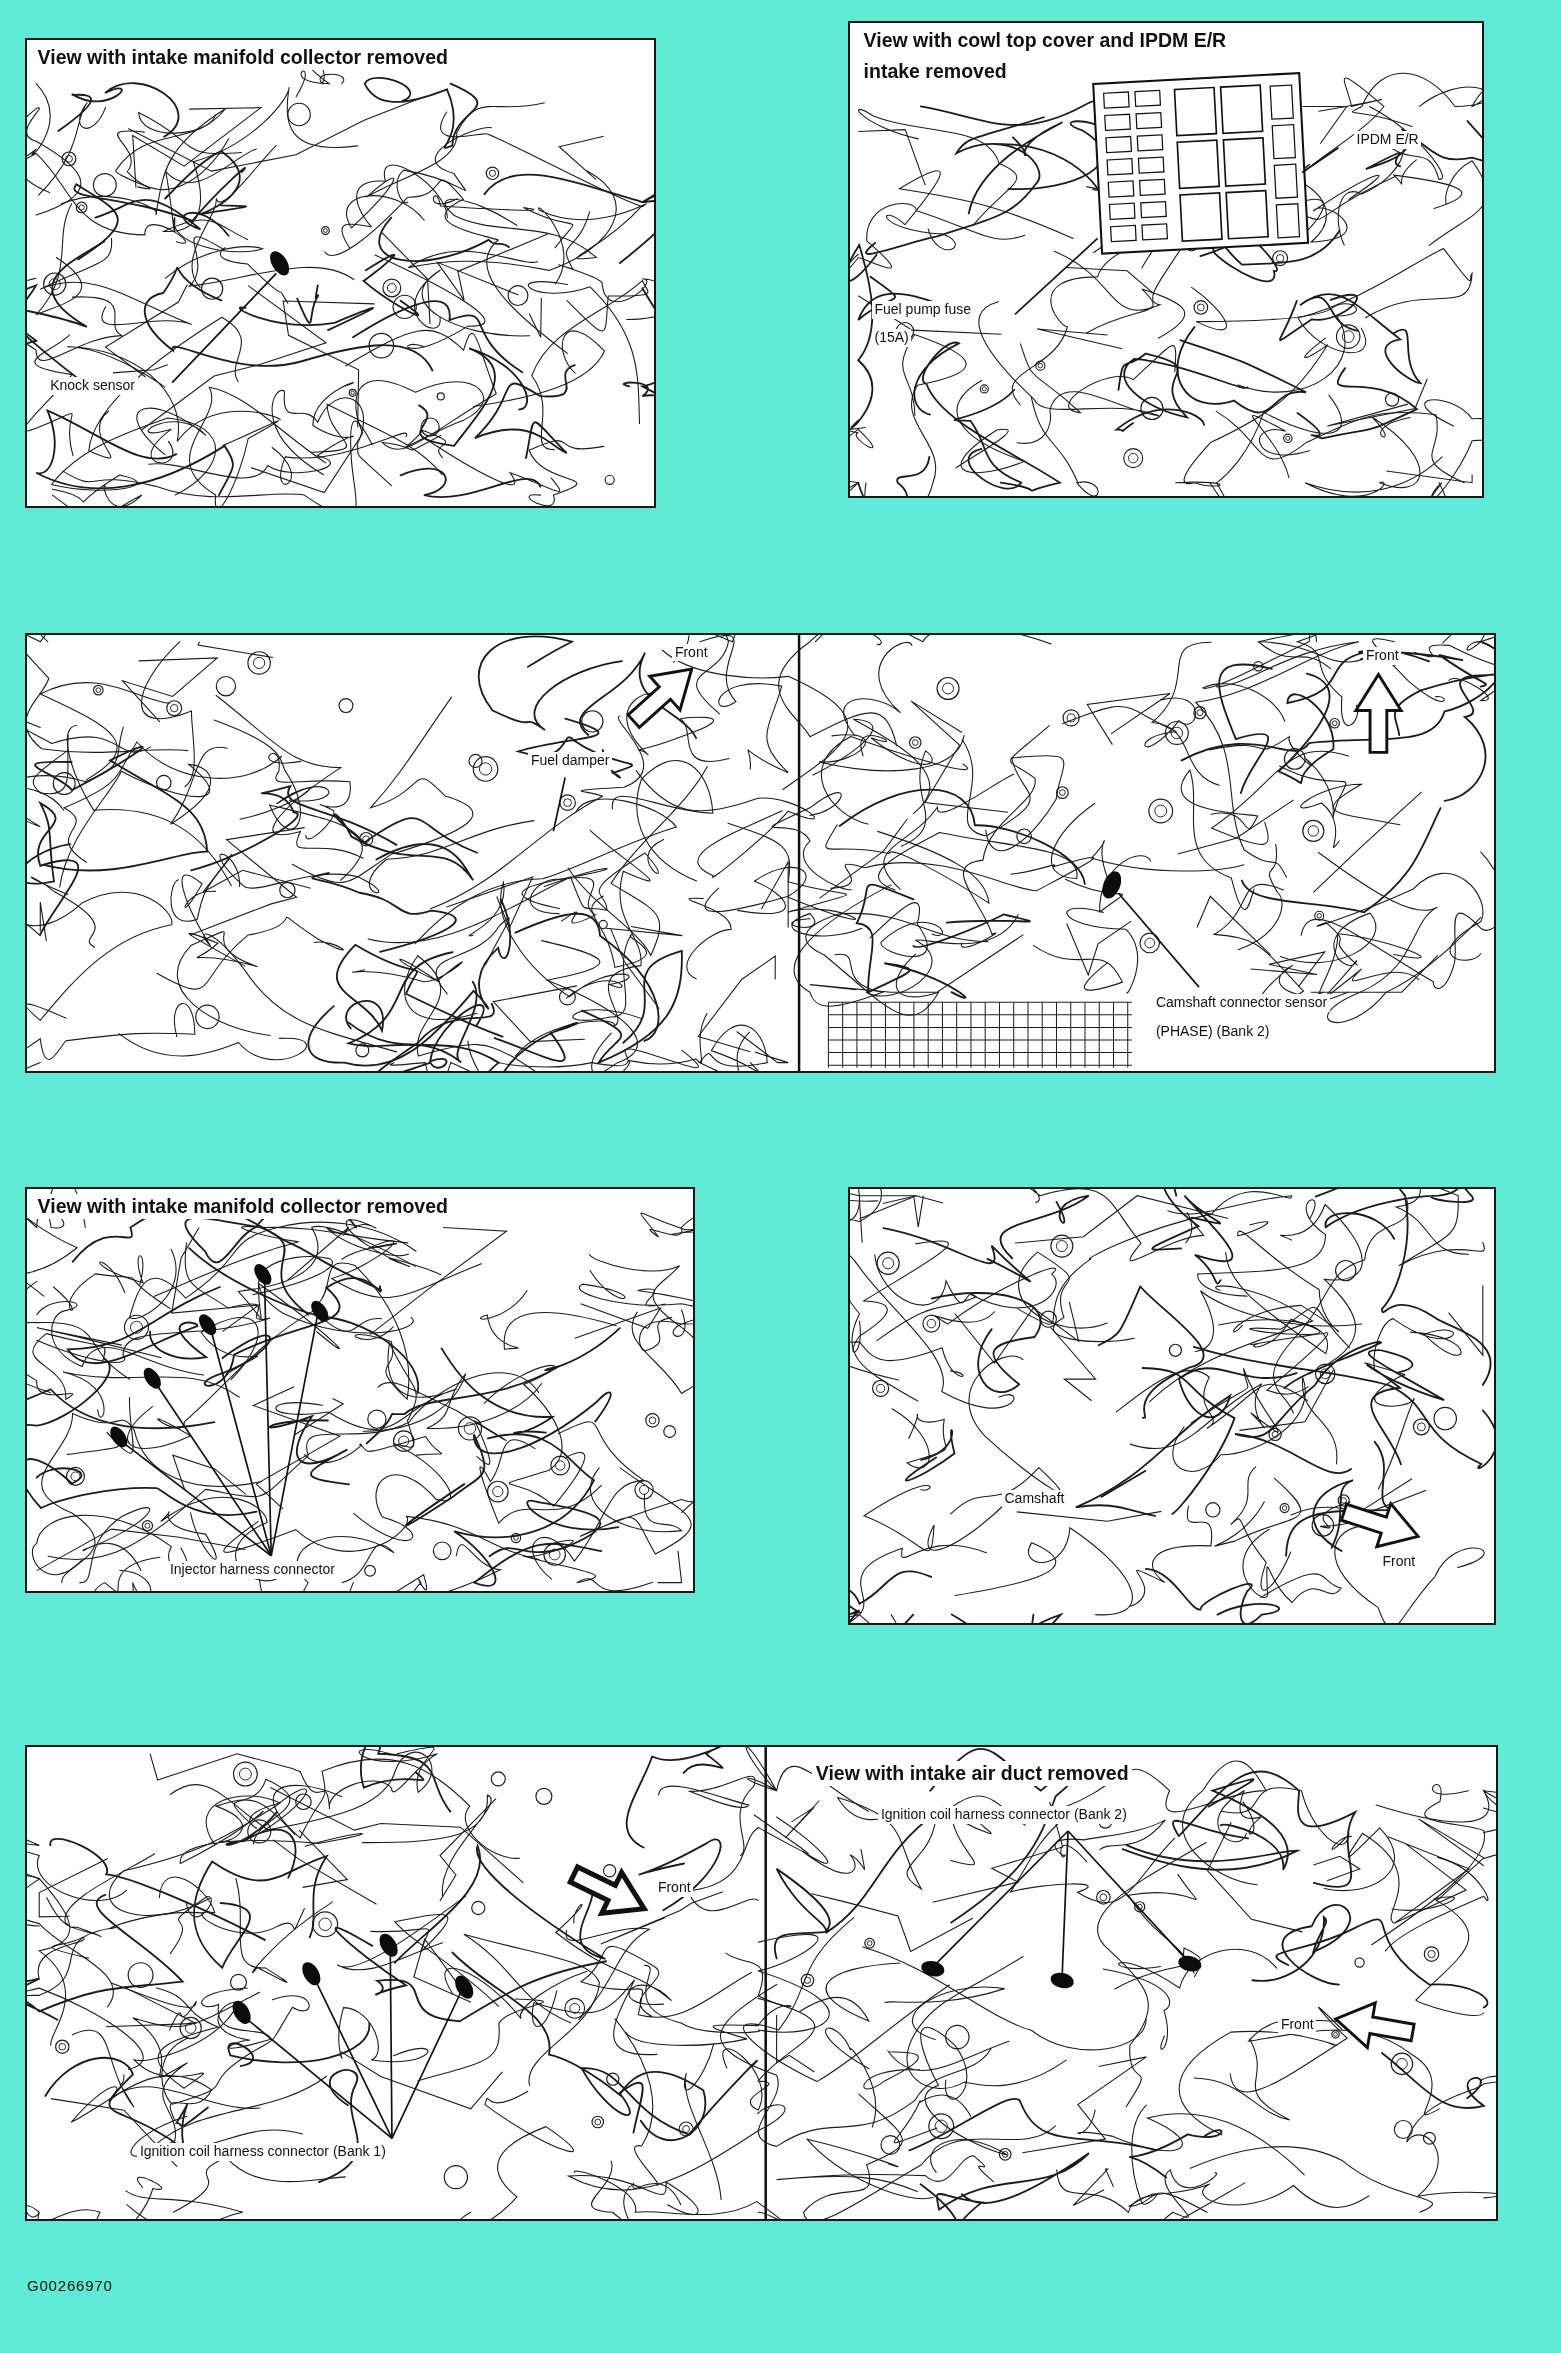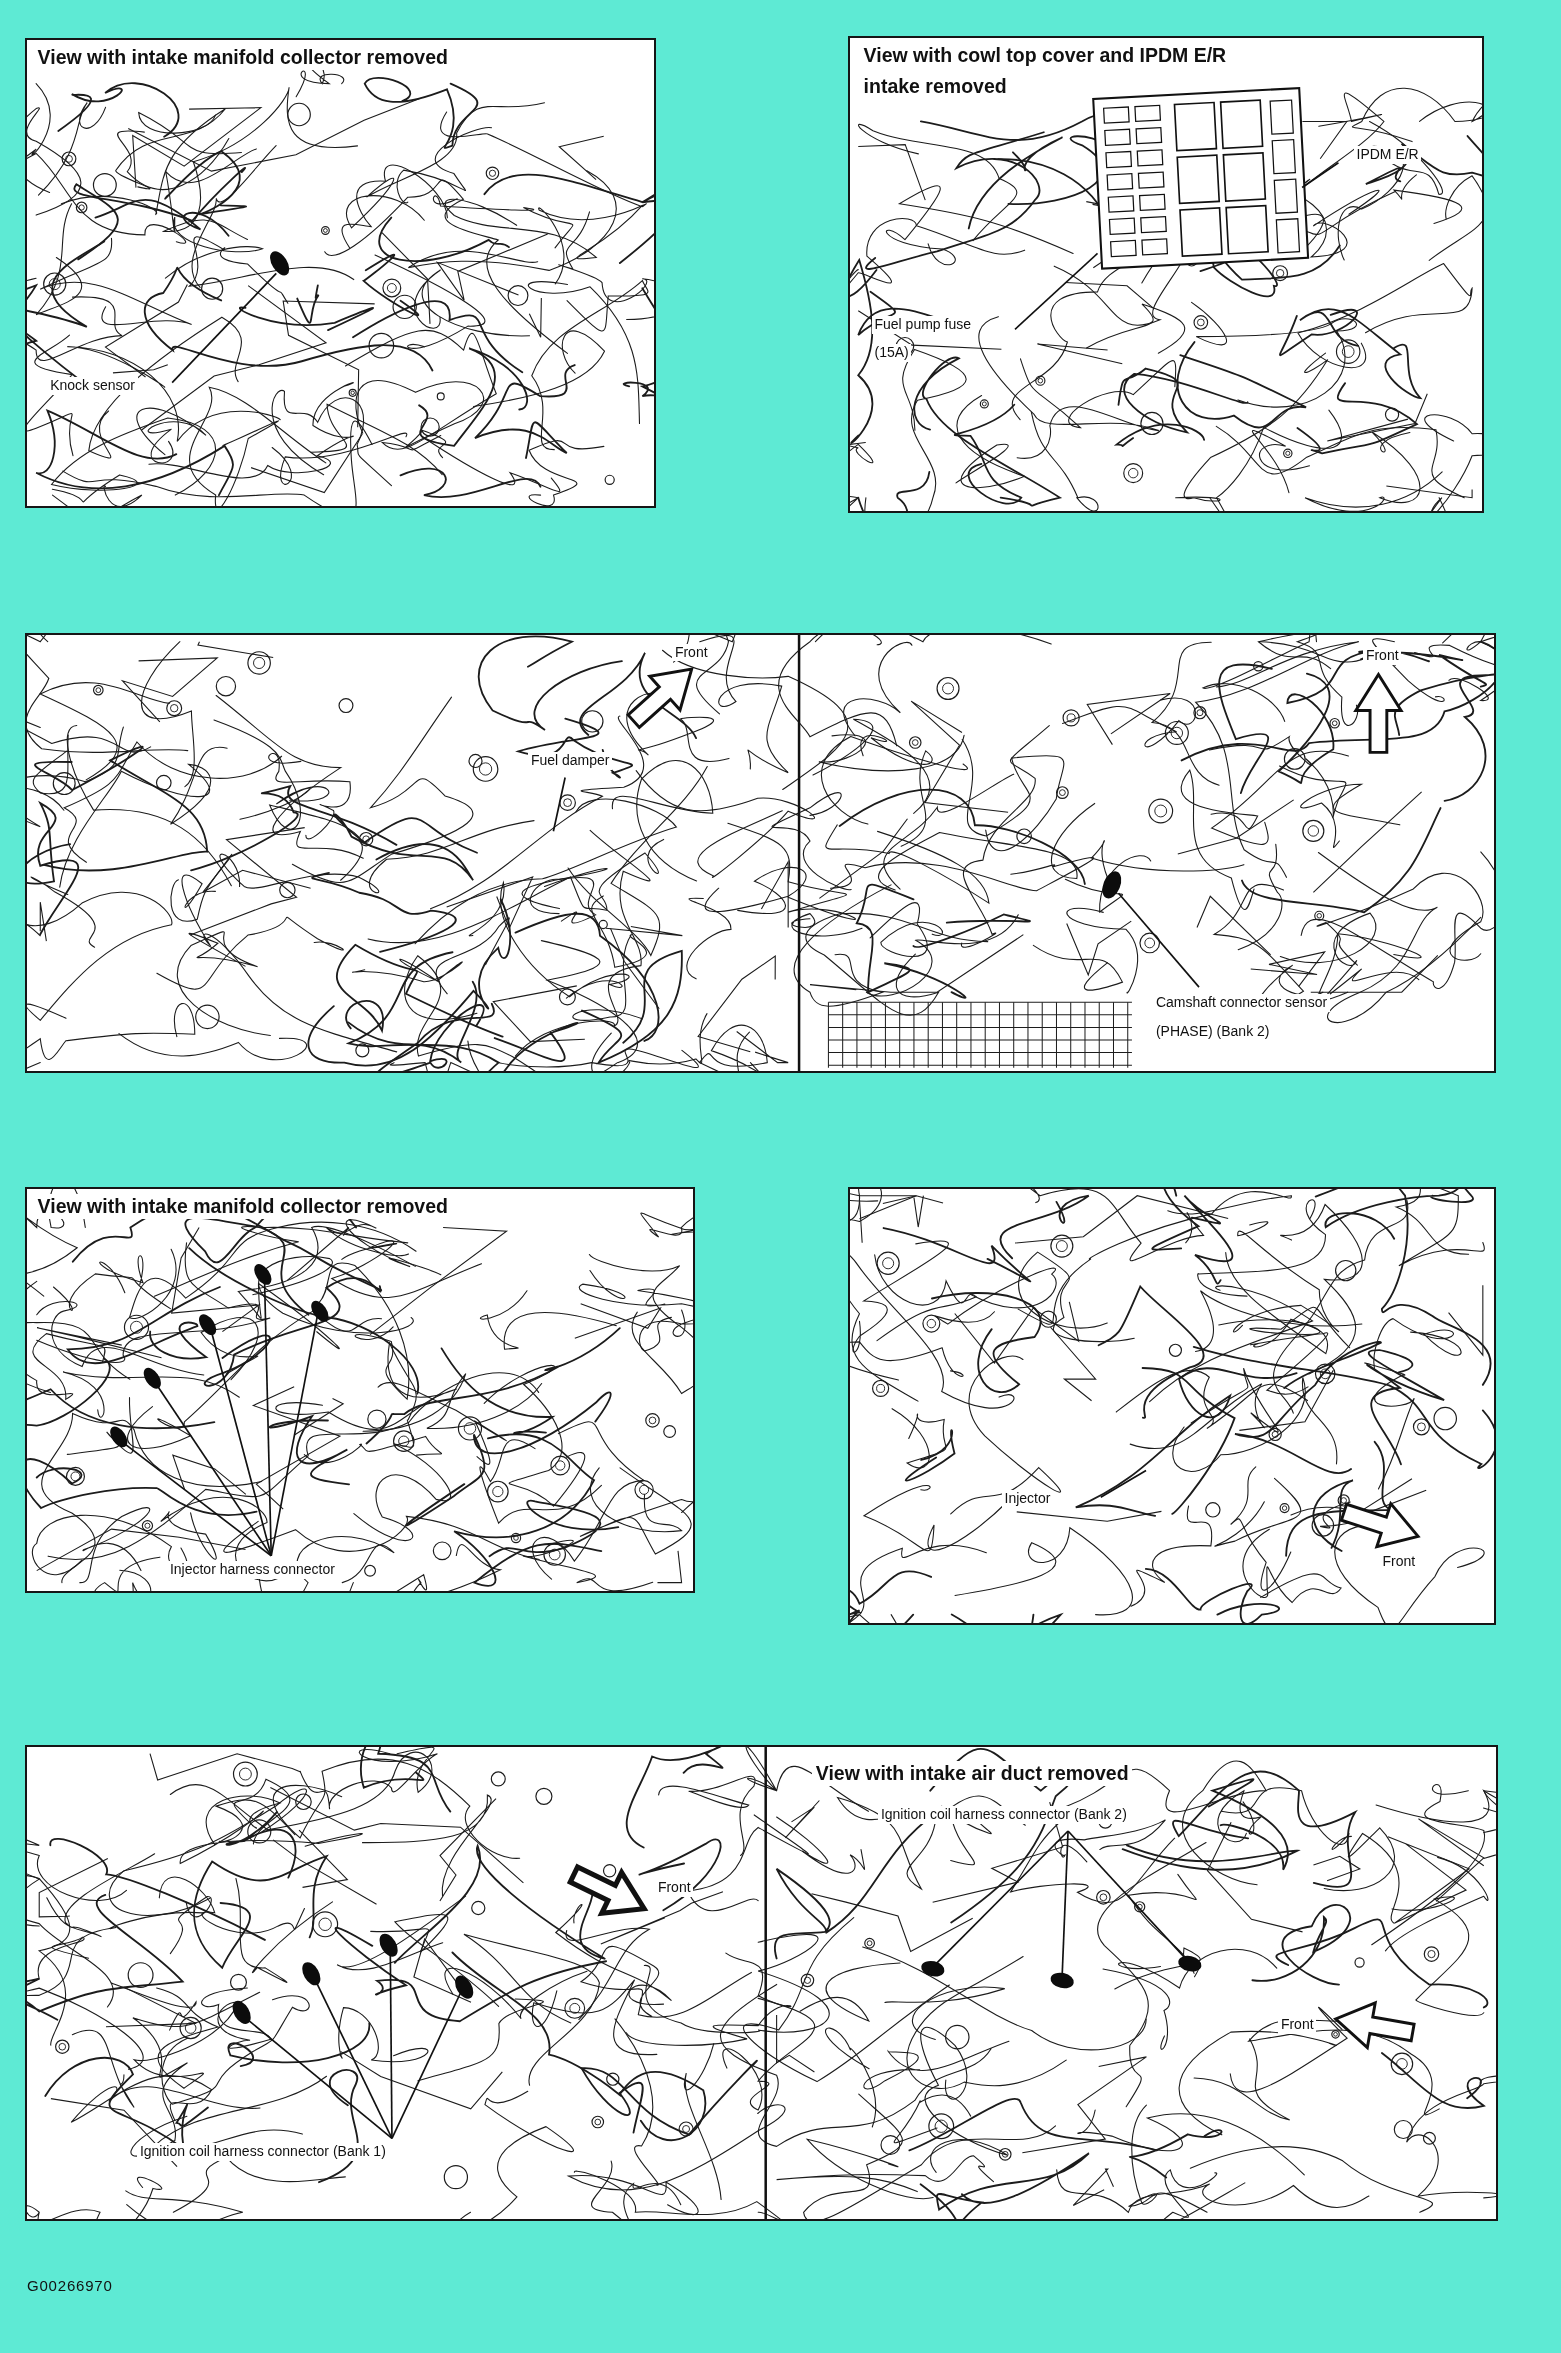--- a/index.html
+++ b/index.html
@@ -122,21 +122,21 @@
           <polyline points="584.5,303.8 487.8,264.8 519.8,310.1 512.2,275.6 619.3,231.1" fill="none" stroke="#1c1c1c" stroke-width="1.3"></polyline>
           <polyline points="135.6,464.5 222.0,400.2 275.4,386.7 355.3,360.7 262.5,292.5" fill="none" stroke="#1c1c1c" stroke-width="1.3"></polyline>
         </g>
       <line class="leader" x1="172" y1="408" x2="296" y2="278"></line>
       <ellipse class="blob" cx="300" cy="266" rx="9" ry="16" transform="rotate(-32 300 266)"></ellipse>
     </svg>
     <div class="ttl" style="left:6.8px;top:5.1px">View with intake manifold collector removed</div>
     <div class="lbl" style="left:20.3px;top:337px">Knock sensor</div>
   </div>
 
-  <div class="panel" style="left:848px;top:36px;width:636px;height:477px">
+  <div class="panel" style="left:848px;top:21px;width:636px;height:477px">
     <svg viewBox="0 0 766 563">
       <g>
           <path d="M542.3,467.5 C606.3,512.6 531.7,485.5 572.2,498.2 C646.4,481.9 614.2,496.7 687.2,462.9 C630.5,411.5 567.3,458.0 600.1,413.2" fill="none" stroke="#1c1c1c" stroke-width="2.2" stroke-linecap="round"></path>
           <path d="M678.6,473.1 C603.4,488.2 678.3,517.9 632.7,472.4 C717.8,526.5 699.3,575.3 642.1,552.0 C660.6,545.1 629.9,592.6 551.5,552.0 C619.9,576.7 678.3,558.9 717.7,520.8" fill="none" stroke="#1c1c1c" stroke-width="1.3" stroke-linecap="round"></path>
           <path d="M128.5,534.1 C145.6,521.5 222.7,480.2 178.0,488.2 C90.1,544.3 153.4,550.9 211.5,526.1 C130.3,499.1 102.8,460.6 159.5,428.2" fill="none" stroke="#1c1c1c" stroke-width="1.3" stroke-linecap="round"></path>
           <path d="M731.6,483.3 C652.9,446.3 727.7,439.4 754.0,474.5 C786.8,471.7 872.2,494.5 754.0,501.2 C731.7,558.6 672.7,610.4 717.4,552.0 C672.0,589.7 754.3,630.2 714.0,552.0" fill="none" stroke="#1c1c1c" stroke-width="1.3" stroke-linecap="round"></path>
           <path d="M580.4,445.9 C617.9,493.8 584.7,510.6 501.4,466.8 C485.1,515.2 457.7,542.6 444.4,552.0 C470.7,600.3 490.6,632.2 436.1,552.0" fill="none" stroke="#1c1c1c" stroke-width="1.3" stroke-linecap="round"></path>
           <path d="M482.0,436.4 C480.0,443.3 403.0,406.6 344.6,401.9 C309.2,424.5 355.6,462.7 408.6,472.8 C357.0,420.8 441.6,414.8 358.4,395.5 C330.8,419.1 331.7,392.1 325.4,439.5" fill="none" stroke="#1c1c1c" stroke-width="2.2" stroke-linecap="round"></path>
           <path d="M94.7,244.4 C106.8,288.2 150.6,264.8 112.2,250.7 C27.3,245.7 34.0,209.9 66.6,239.2 C112.6,183.1 136.4,149.5 59.9,195.8 C146.3,209.1 182.6,217.2 270.4,256.0" fill="none" stroke="#1c1c1c" stroke-width="1.3" stroke-linecap="round"></path>
           <path d="M393.7,417.4 C397.0,368.6 395.5,380.0 343.3,427.1 C312.4,409.2 232.7,462.4 279.3,467.1 C218.6,410.8 223.5,436.5 206.6,383.7" fill="none" stroke="#1c1c1c" stroke-width="1.3" stroke-linecap="round"></path>
@@ -689,21 +689,21 @@
           <polyline points="713.1,147.5 754.0,198.3 754.0,153.0 754.0,115.0" fill="none" stroke="#1c1c1c" stroke-width="1.3"></polyline>
           <polyline points="450.0,35.2 341.5,8.0 277.2,57.0 195.6,64.5" fill="none" stroke="#1c1c1c" stroke-width="1.3"></polyline>
           <polyline points="13.2,64.1 10.0,12.9 10.0,8.0 77.8,8.0 10.0,35.5" fill="none" stroke="#1c1c1c" stroke-width="1.3"></polyline>
           <polyline points="287.0,252.7 254.5,226.7 291.9,226.9 238.0,165.0" fill="none" stroke="#1c1c1c" stroke-width="1.3"></polyline>
         </g>
       <line class="leader" x1="298" y1="368" x2="352" y2="336"></line>
       <g class="front-arrow" transform="translate(632,400) rotate(18)">
         <path d="M-46,-10 L4,-10 L4,-27 L47,0 L4,27 L4,10 L-46,10 Z"></path>
       </g>
     </svg>
-    <div class="lbl" style="left:152px;top:301px">Injector</div>
+    <div class="lbl" style="left:152px;top:301px">Camshaft</div>
     <div class="lbl" style="left:530px;top:364px">Front</div>
   </div>
 
   <div class="panel" style="left:25.4px;top:1745px;width:1473px;height:476px">
     <svg viewBox="0 0 1740 562">
       <g>
           <path d="M23.8,355.0 C19.8,342.2 73.9,288.1 10.0,242.7 C60.8,232.8 56.3,207.5 10.0,156.6 C-31.9,139.7 -80.5,187.5 10.0,210.3 C40.9,245.4 123.1,269.4 91.2,309.6" fill="none" stroke="#1c1c1c" stroke-width="1.3" stroke-linecap="round"></path>
           <path d="M68.8,251.5 C-12.0,232.5 40.3,240.4 62.0,226.4 C75.0,235.5 -2.1,233.2 10.0,276.2" fill="none" stroke="#1c1c1c" stroke-width="1.3" stroke-linecap="round"></path>
           <path d="M591.7,409.9 C536.3,443.1 546.8,403.0 540.7,425.8 C615.0,480.9 691.5,505.6 613.4,452.0 C588.6,461.4 520.3,489.4 578.8,535.7 C531.0,590.0 479.2,579.5 523.5,554.0" fill="none" stroke="#1c1c1c" stroke-width="1.3" stroke-linecap="round"></path>
           <path d="M638.1,218.5 C629.0,250.0 697.5,207.7 736.4,217.1 C695.3,240.7 700.3,276.0 652.5,324.5" fill="none" stroke="#1c1c1c" stroke-width="1.3" stroke-linecap="round"></path>

